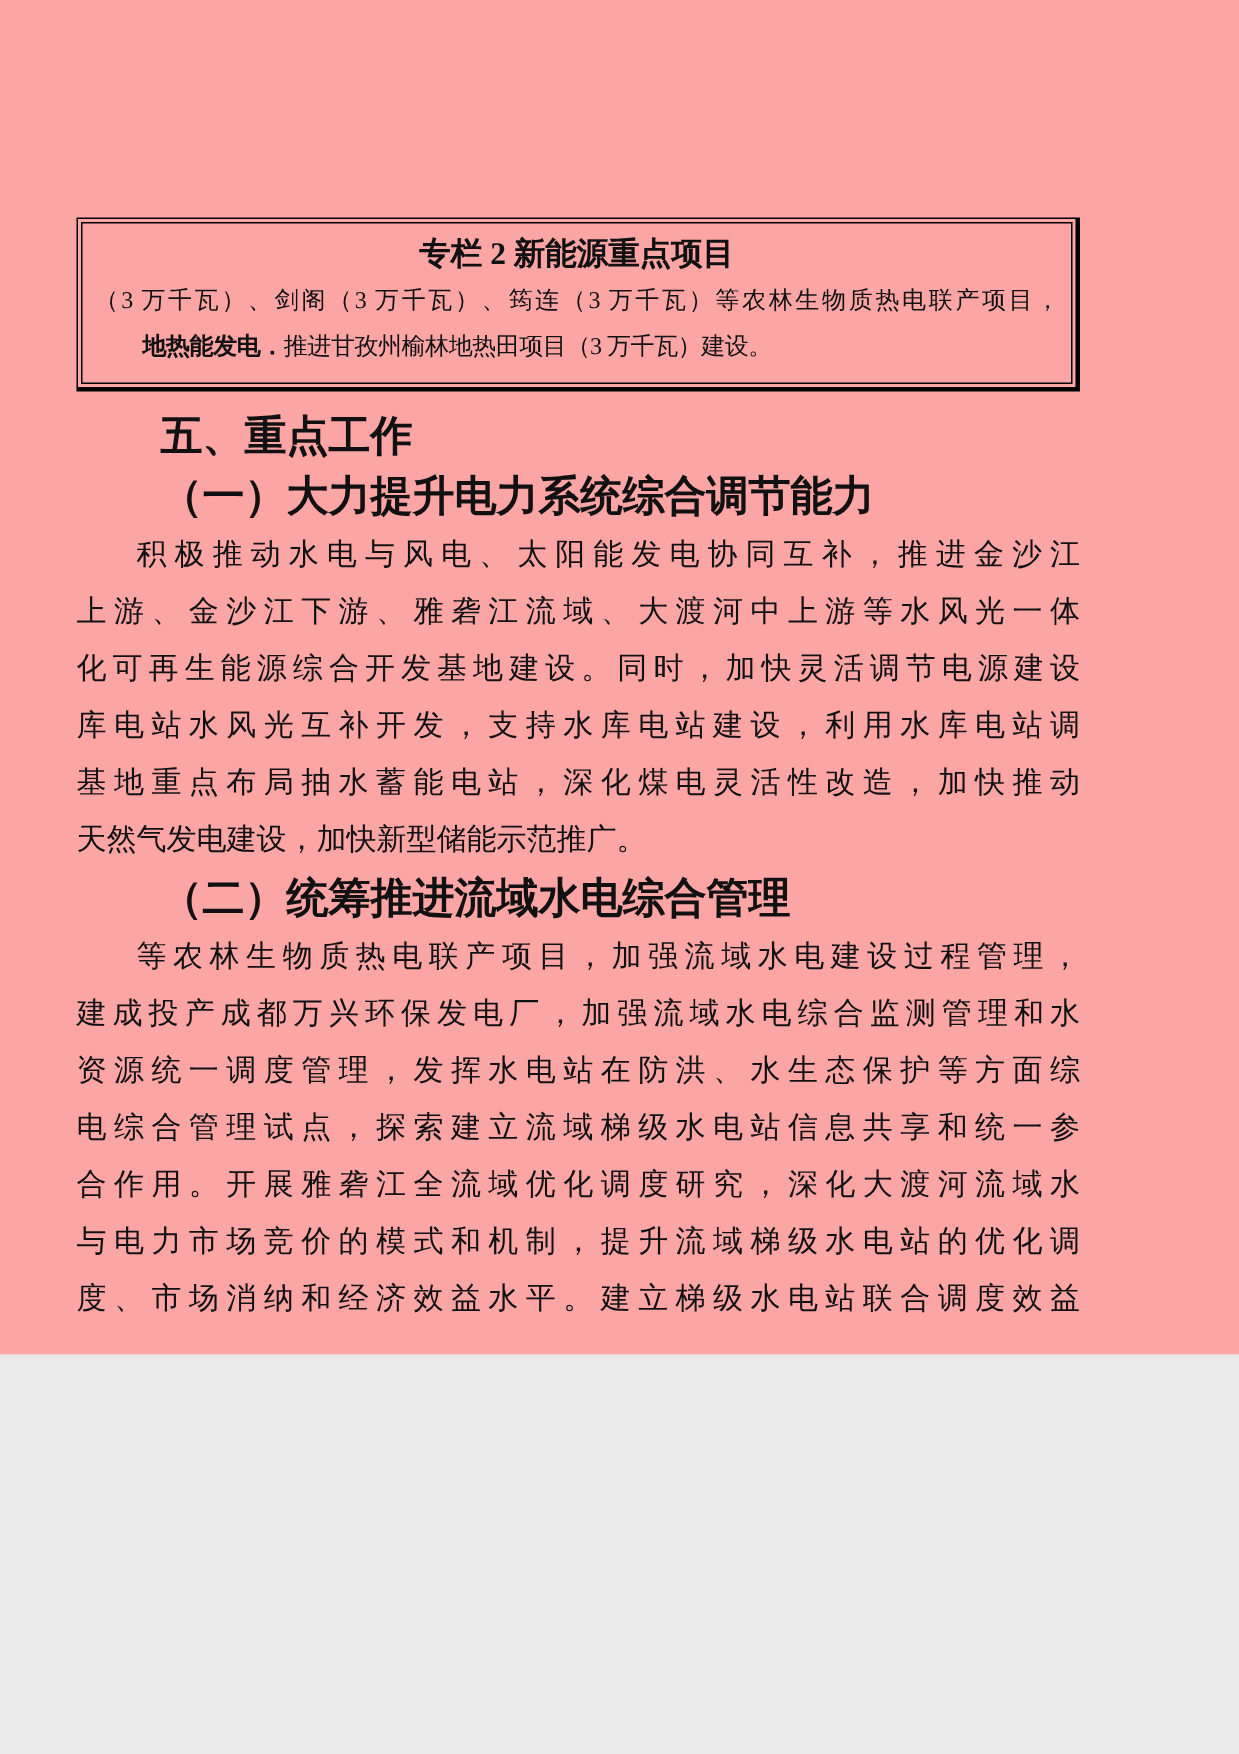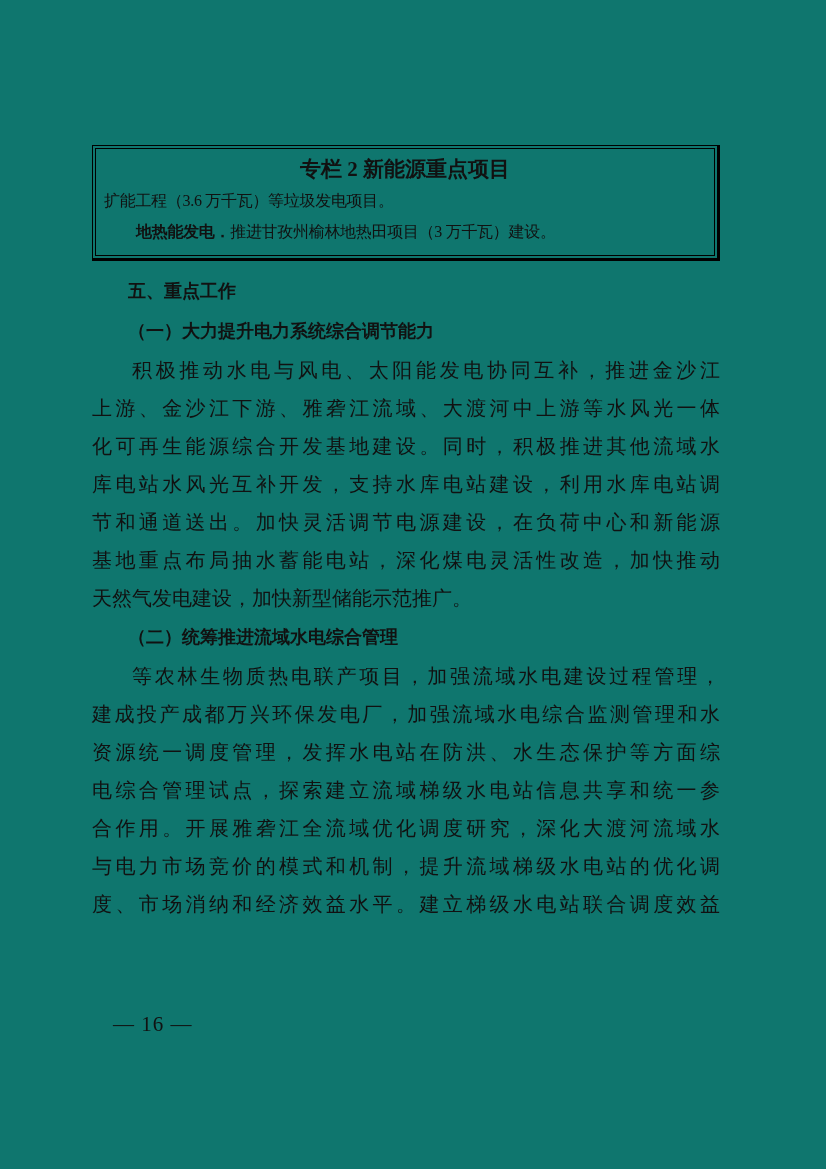--- a/index.html
+++ b/index.html
@@ -1,22 +1,22 @@
 <!DOCTYPE html>
 <html><head>
 <meta charset="utf-8">
 <style>
   html, body { margin: 0; padding: 0; background: #e9e9e9; }
   .page {
-    width: 826px; height: 1169px;
+    width: 826px; height: 903px;
     margin: 0 auto;
-    background: #0f766e;
+    background: #fca5a5;
     position: relative;
     box-sizing: border-box;
-    padding: 145px 106px 0 92px;
+    padding: 145px 106px 0 51px;
     color: #111;
     font-family: "Liberation Serif", "DejaVu Serif", serif;
     overflow: hidden;
   }
 
   
   .column-box {
     border: 1px solid #000;
     border-right-width: 3px;
     border-bottom-width: 3px;
@@ -40,21 +40,21 @@
     text-align: justify;
   }
   .lead {
     font-weight: bold;
     font-family: "Liberation Sans", "DejaVu Sans", sans-serif;
   }
 
   
   .h1, .h2 {
     font-weight: bold;
-    font-size: 18px;
+    font-size: 28px;
     line-height: 40px;
     text-indent: 2em;
     font-family: "Liberation Sans", "DejaVu Sans", sans-serif;
   }
   .h1 { margin-top: 10px; }
   .body-line {
     font-size: 20px;
     line-height: 38px;
     text-align: justify;
   }
@@ -74,38 +74,37 @@
 </head>
 <body>
 
 <div class="page">
 
   <div class="column-box">
     <div class="column-box-inner">
       <div class="box-title">专栏 2 新能源重点项目</div>
 
       <div class="box-paragraph">
-        <div class="box-line">扩能工程（3.6 万千瓦）等垃圾发电项目。</div>
+        <div class="box-line j">（3 万千瓦）、剑阁（3 万千瓦）、筠连（3 万千瓦）等农林生物质热电联产项目，</div>
       </div>
 
       <div class="box-paragraph">
         <div class="box-line indent"><span class="lead">地热能发电．</span><span>推进甘孜州榆林地热田项目（3 万千瓦）建设。</span></div>
       </div>
     </div>
   </div>
 
   <div class="h1">五、重点工作</div>
 
   <div class="h2">（一）大力提升电力系统综合调节能力</div>
   <div class="paragraph">
     <div class="body-line j indent">积极推动水电与风电、太阳能发电协同互补，推进金沙江</div>
     <div class="body-line j">上游、金沙江下游、雅砻江流域、大渡河中上游等水风光一体</div>
-    <div class="body-line j">化可再生能源综合开发基地建设。同时，积极推进其他流域水</div>
+    <div class="body-line j">化可再生能源综合开发基地建设。同时，加快灵活调节电源建设</div>
     <div class="body-line j">库电站水风光互补开发，支持水库电站建设，利用水库电站调</div>
-    <div class="body-line j">节和通道送出。加快灵活调节电源建设，在负荷中心和新能源</div>
     <div class="body-line j">基地重点布局抽水蓄能电站，深化煤电灵活性改造，加快推动</div>
     <div class="body-line">天然气发电建设，加快新型储能示范推广。</div>
   </div>
 
   <div class="h2">（二）统筹推进流域水电综合管理</div>
   <div class="paragraph">
     <div class="body-line j indent">等农林生物质热电联产项目，加强流域水电建设过程管理，</div>
     <div class="body-line j">建成投产成都万兴环保发电厂，加强流域水电综合监测管理和水</div>
     <div class="body-line j">资源统一调度管理，发挥水电站在防洪、水生态保护等方面综</div>
     <div class="body-line j">电综合管理试点，探索建立流域梯级水电站信息共享和统一参</div>

